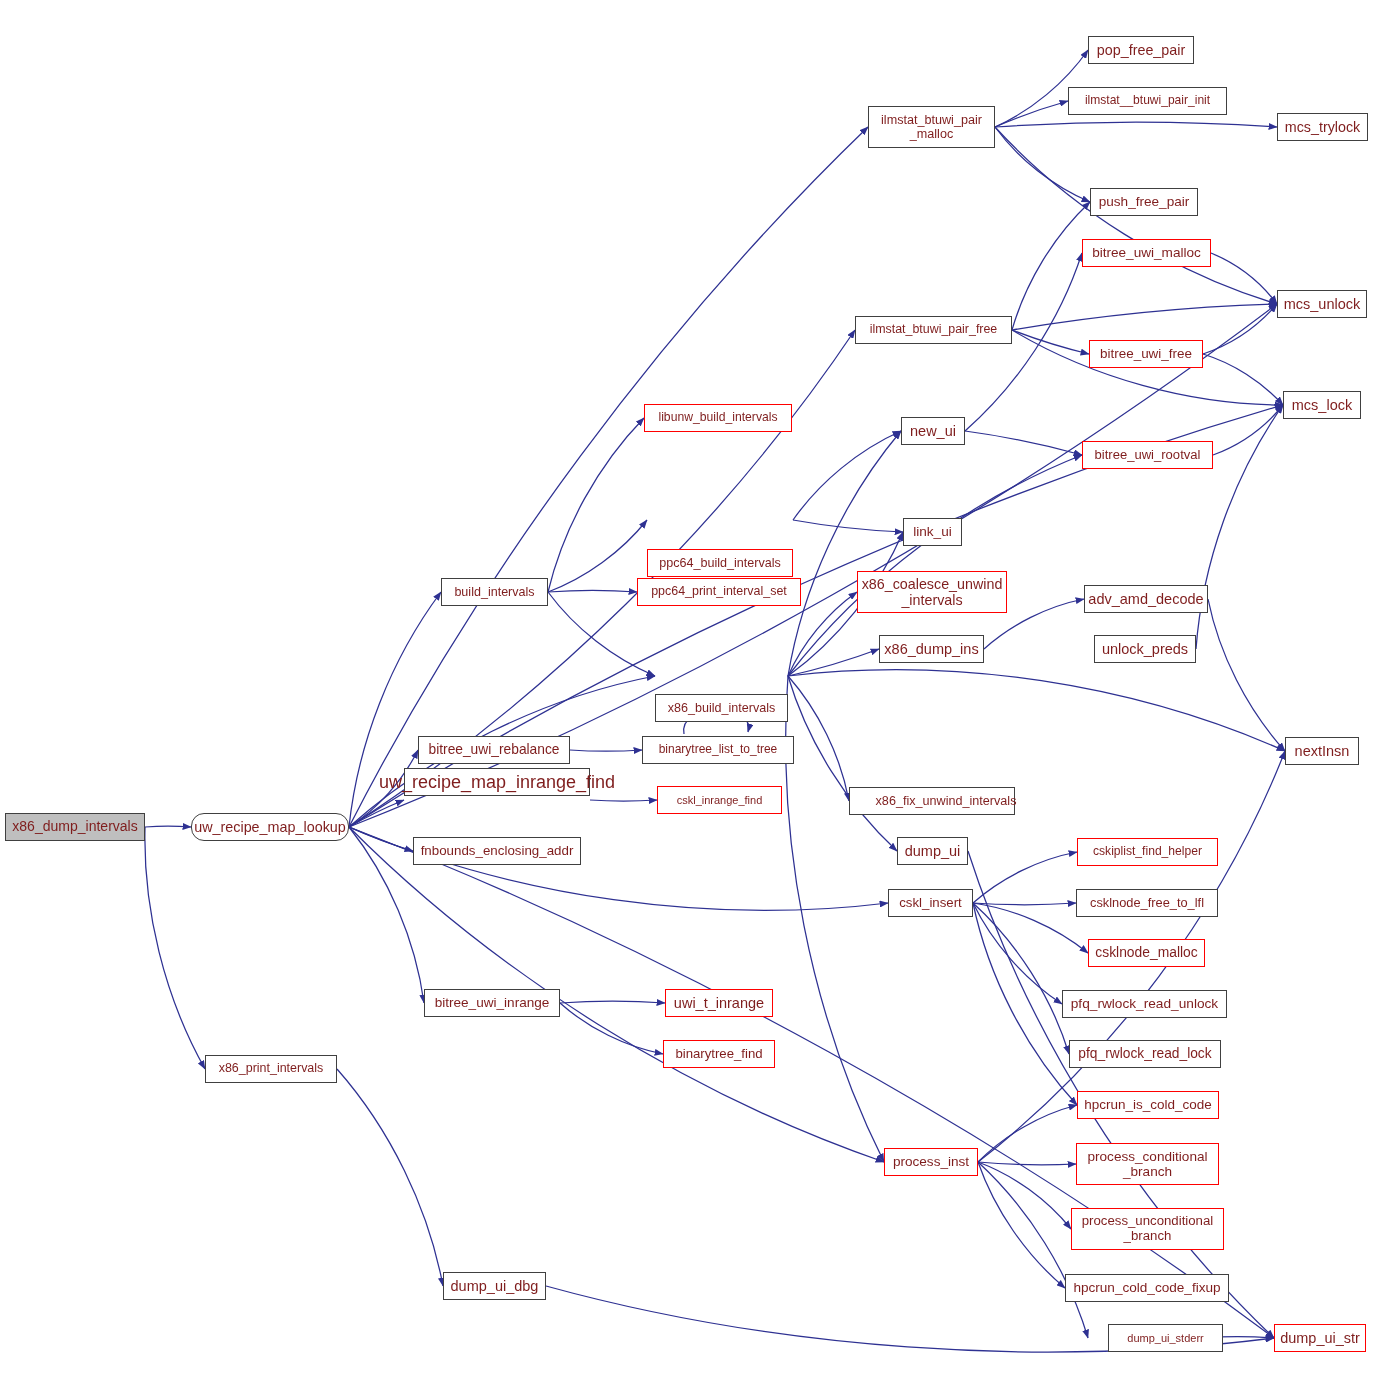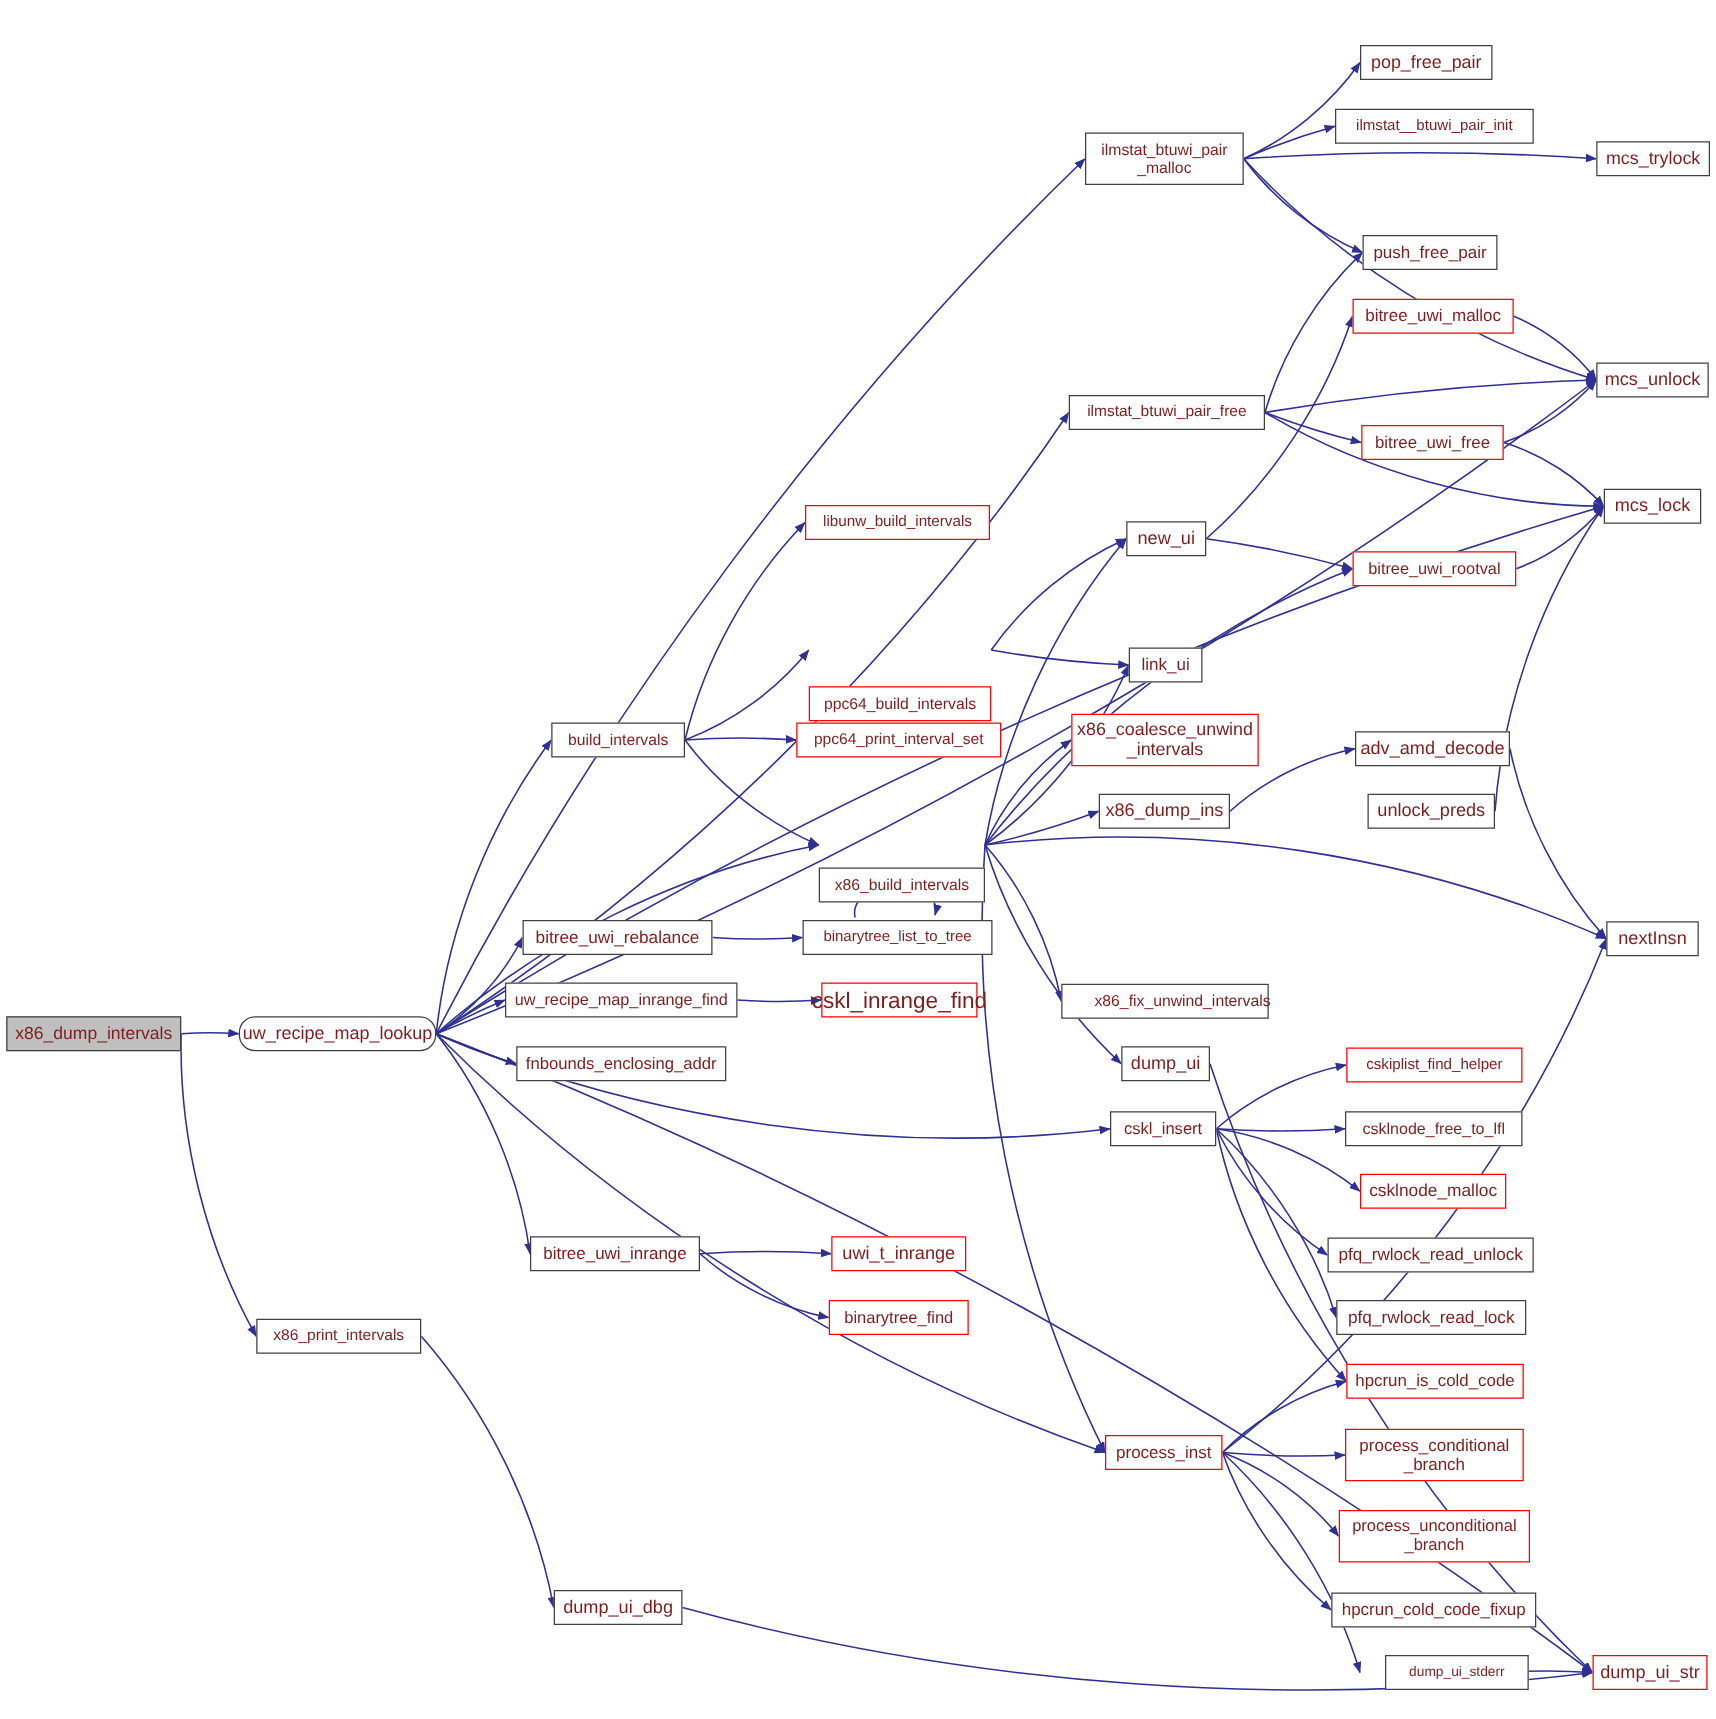--- a/index.html
+++ b/index.html
@@ -128,21 +128,21 @@
         <path d="M1201,1338 C1224.36,1336.394 1250.64,1336.394 1274,1338" marker-end="url(#ah)"></path>
       </g>
   </svg>
   <div id="node-layer">
       <div class="node root" style="left: 5px; top: 813px; width: 140px; height: 28px; font-size: 14.02px;">x86_dump_intervals</div>
       <div class="node" style="left: 191px; top: 813px; width: 158px; height: 28px; font-size: 14.37px; border-radius: 13px;">uw_recipe_map_lookup</div>
       <div class="node" style="left: 205px; top: 1055px; width: 132px; height: 28px; font-size: 12.47px;">x86_print_intervals</div>
       <div class="node" style="left: 443px; top: 1272px; width: 103px; height: 28px; font-size: 14.5px;">dump_ui_dbg</div>
       <div class="node" style="left: 441px; top: 578px; width: 107px; height: 28px; font-size: 12.56px;">build_intervals</div>
       <div class="node" style="left: 418px; top: 736px; width: 152px; height: 28px; font-size: 13.79px;">bitree_uwi_rebalance</div>
-      <div class="node" style="left: 404px; top: 786px; width: 186px; height: 28px; font-size: 13px;">uw_recipe_map_inrange_find</div>
+      <div class="node" style="left: 404px; top: 768px; width: 186px; height: 28px; font-size: 18px;">uw_recipe_map_inrange_find</div>
       <div class="node" style="left: 413px; top: 837px; width: 168px; height: 28px; font-size: 13.34px;">fnbounds_enclosing_addr</div>
       <div class="node" style="left: 424px; top: 989px; width: 136px; height: 28px; font-size: 13.59px;">bitree_uwi_inrange</div>
       <div class="node" style="left: 868px; top: 106px; width: 127px; height: 42px; font-size: 12.62px;">ilmstat_btuwi_pair
 _malloc</div>
       <div class="node" style="left: 1088px; top: 36px; width: 106px; height: 28px; font-size: 14.34px;">pop_free_pair</div>
       <div class="node" style="left: 1068px; top: 87px; width: 159px; height: 28px; font-size: 12.06px;">ilmstat__btuwi_pair_init</div>
       <div class="node" style="left: 1090px; top: 188px; width: 108px; height: 28px; font-size: 13.59px;">push_free_pair</div>
       <div class="node" style="left: 1277px; top: 113px; width: 91px; height: 28px; font-size: 14.3px;">mcs_trylock</div>
       <div class="node red" style="left: 1082px; top: 239px; width: 129px; height: 28px; font-size: 13.59px;">bitree_uwi_malloc</div>
       <div class="node" style="left: 855px; top: 316px; width: 157px; height: 28px; font-size: 12.41px;">ilmstat_btuwi_pair_free</div>
@@ -156,21 +156,21 @@
       <div class="node" style="left: 903px; top: 518px; width: 59px; height: 28px; font-size: 13.59px;">link_ui</div>
       <div class="node red" style="left: 637px; top: 578px; width: 164px; height: 28px; font-size: 12.46px;">ppc64_print_interval_set</div>
       <div class="node red" style="left: 857px; top: 571px; width: 150px; height: 42px; font-size: 14.31px;">x86_coalesce_unwind
 _intervals</div>
       <div class="node" style="left: 1084px; top: 585px; width: 124px; height: 28px; font-size: 14.5px;">adv_amd_decode</div>
       <div class="node" style="left: 879px; top: 635px; width: 105px; height: 28px; font-size: 14.5px;">x86_dump_ins</div>
       <div class="node" style="left: 1094px; top: 635px; width: 102px; height: 28px; font-size: 14.5px;">unlock_preds</div>
       <div class="node" style="left: 655px; top: 662px; width: 133px; height: 28px; font-size: 12.57px; margin-top: 32px;">x86_build_intervals</div>
       <div class="node" style="left: 642px; top: 736px; width: 152px; height: 28px; font-size: 11.99px;">binarytree_list_to_tree</div>
       <div class="node" style="left: 1285px; top: 737px; width: 74px; height: 28px; font-size: 14.5px;">nextInsn</div>
-      <div class="node red" style="left: 657px; top: 786px; width: 125px; height: 28px; font-size: 18px;">cskl_inrange_find</div>
+      <div class="node red" style="left: 657px; top: 786px; width: 125px; height: 28px; font-size: 11px;">cskl_inrange_find</div>
       <div class="node" style="left: 849px; top: 787px; width: 166px; height: 28px; font-size: 12.62px; padding-left: 28px;">x86_fix_unwind_intervals</div>
       <div class="node" style="left: 897px; top: 837px; width: 71px; height: 28px; font-size: 14.5px;">dump_ui</div>
       <div class="node red" style="left: 1077px; top: 838px; width: 141px; height: 28px; font-size: 12.11px;">cskiplist_find_helper</div>
       <div class="node" style="left: 888px; top: 889px; width: 85px; height: 28px; font-size: 13.24px;">cskl_insert</div>
       <div class="node" style="left: 1076px; top: 889px; width: 142px; height: 28px; font-size: 12.82px;">csklnode_free_to_lfl</div>
       <div class="node red" style="left: 1088px; top: 939px; width: 117px; height: 28px; font-size: 13.85px;">csklnode_malloc</div>
       <div class="node" style="left: 1062px; top: 990px; width: 165px; height: 28px; font-size: 13.68px;">pfq_rwlock_read_unlock</div>
       <div class="node" style="left: 1069px; top: 1040px; width: 152px; height: 28px; font-size: 13.79px;">pfq_rwlock_read_lock</div>
       <div class="node red" style="left: 665px; top: 989px; width: 108px; height: 28px; font-size: 14.5px;">uwi_t_inrange</div>
       <div class="node red" style="left: 663px; top: 1040px; width: 112px; height: 28px; font-size: 13.2px;">binarytree_find</div>

